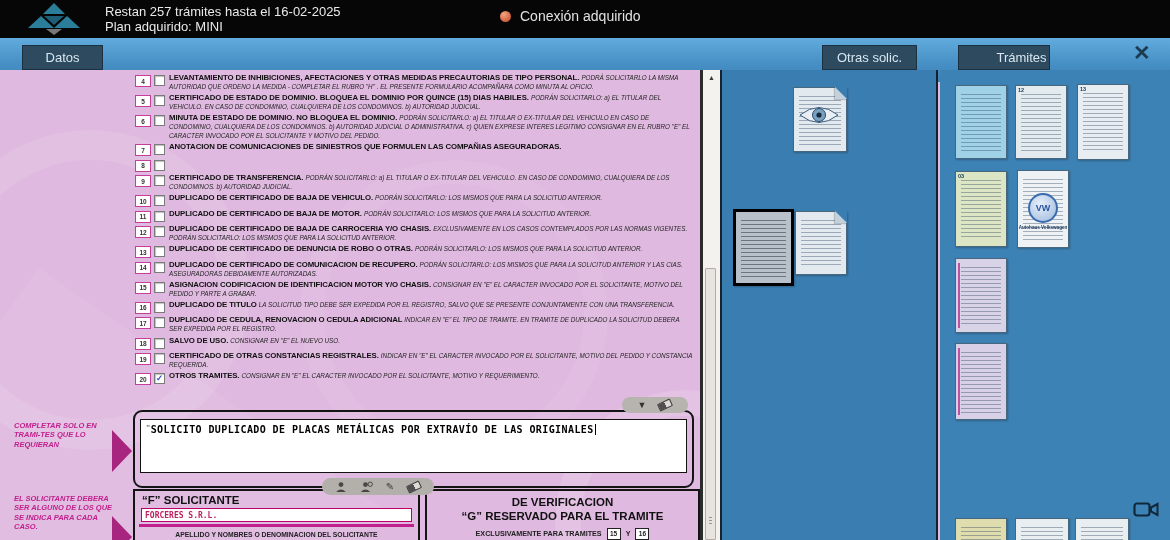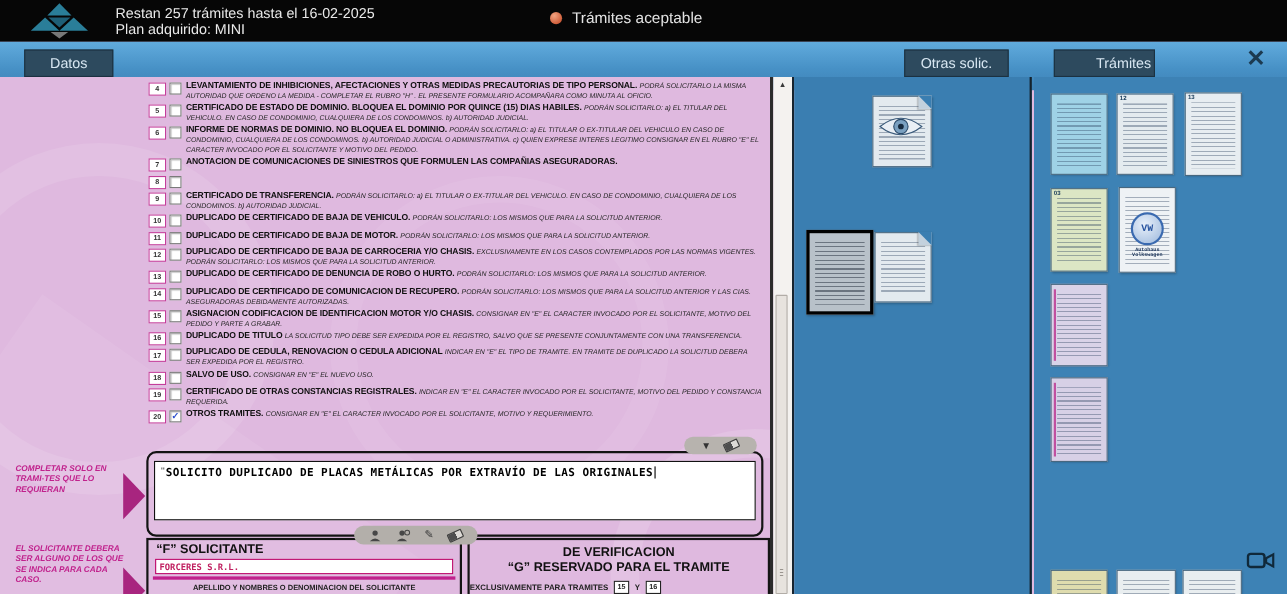--- a/index.html
+++ b/index.html
@@ -81,21 +81,21 @@
   .f-sublabel{margin-top:4px;text-align:center;font-size:6.8px;font-weight:bold;color:#222;}
   .f-pill{position:absolute;left:322px;top:408px;width:112px;height:17px;background:#b3afaa;
     border-radius:9px;display:flex;align-items:center;justify-content:center;gap:13px;z-index:3;}
   .f-pill .pencil{font-size:10px;color:#3d3d3d;line-height:1;}
 
   
   .section-g{position:absolute;left:425px;top:419px;width:275px;height:130px;
     border:2px solid #141414;box-sizing:border-box;z-index:2;text-align:center;}
   .g-title{margin-top:4px;font-size:11.5px;font-weight:bold;color:#111;line-height:1.25;}
   .g-line{margin-top:4px;font-size:7.2px;font-weight:bold;color:#222;
-    display:flex;align-items:center;gap:5px;}
+    display:flex;align-items:center;justify-content:center;gap:5px;}
   .g-num{display:inline-flex;width:12px;height:10px;border:1px solid #222;background:#fff;
     align-items:center;justify-content:center;font-size:6.5px;font-weight:bold;}
 
   
   .scrollbar{position:absolute;left:703px;top:0;width:19px;height:470px;background:#f4f2ef;
     border-right:2px solid #17242f;box-sizing:border-box;}
   .sb-up{height:15px;text-align:center;font-size:7px;color:#3a3a3a;line-height:15px;}
   .sb-thumb{position:absolute;left:2px;right:4px;top:198px;bottom:0;background:#e7e3de;
     border:1px solid #b2ada7;border-radius:1px;}
   .sb-grip{position:absolute;left:3px;right:3px;bottom:14px;height:8px;
@@ -157,21 +157,21 @@
         <polygon points="34,14 54,14 44,23" fill="#1e5f77"></polygon>
         <polygon points="36,27 52,27 44,33" fill="#787878"></polygon>
       </svg>
     </div>
     <div class="plan-info">
       <div>Restan 257 trámites hasta el 16-02-2025</div>
       <div>Plan adquirido: MINI</div>
     </div>
     <div class="conn">
       <span class="conn-dot"></span>
-      <span>Trámites aceptable</span>
+      <span>Conexión adquirido</span>
     </div>
   </header>
 
   <nav class="toolbar">
     <div class="tab tab-datos">Datos</div>
     <div class="tab tab-otras">Otras solic.</div>
     <div class="tab tab-tramites">Trámites</div>
     <div class="close-x">✕</div>
   </nav>
 
@@ -195,21 +195,21 @@
             <span class="itext"><b>LEVANTAMIENTO DE INHIBICIONES, AFECTACIONES Y OTRAS MEDIDAS PRECAUTORIAS DE TIPO PERSONAL. </b><i>PODRÁ SOLICITARLO LA MISMA AUTORIDAD QUE ORDENO LA MEDIDA - COMPLETAR EL RUBRO "H" . EL PRESENTE FORMULARIO ACOMPAÑARA COMO MINUTA AL OFICIO.</i></span>
           </div>
           <div class="item">
             <span class="numbox">5</span>
             <span class="cb"></span>
             <span class="itext"><b>CERTIFICADO DE ESTADO DE DOMINIO. BLOQUEA EL DOMINIO POR QUINCE (15) DIAS HABILES. </b><i>PODRÁN SOLICITARLO: a) EL TITULAR DEL VEHICULO. EN CASO DE CONDOMINIO, CUALQUIERA DE LOS CONDOMINOS. b) AUTORIDAD JUDICIAL.</i></span>
           </div>
           <div class="item">
             <span class="numbox">6</span>
             <span class="cb"></span>
-            <span class="itext"><b>INFORME DE NORMAS DE DOMINIO. NO BLOQUEA EL DOMINIO. </b><i>PODRÁN SOLICITARLO: a) EL TITULAR O EX-TITULAR DEL VEHICULO EN CASO DE CONDOMINIO, CUALQUIERA DE LOS CONDOMINOS. b) AUTORIDAD JUDICIAL O ADMINISTRATIVA. c) QUIEN EXPRESE INTERES LEGITIMO CONSIGNAR EN EL RUBRO "E" EL CARACTER INVOCADO POR EL SOLICITANTE Y MOTIVO DEL PEDIDO.</i></span>
+            <span class="itext"><b>MINUTA DE ESTADO DE DOMINIO. NO BLOQUEA EL DOMINIO. </b><i>PODRÁN SOLICITARLO: a) EL TITULAR O EX-TITULAR DEL VEHICULO EN CASO DE CONDOMINIO, CUALQUIERA DE LOS CONDOMINOS. b) AUTORIDAD JUDICIAL O ADMINISTRATIVA. c) QUIEN EXPRESE INTERES LEGITIMO CONSIGNAR EN EL RUBRO "E" EL CARACTER INVOCADO POR EL SOLICITANTE Y MOTIVO DEL PEDIDO.</i></span>
           </div>
           <div class="item">
             <span class="numbox">7</span>
             <span class="cb"></span>
             <span class="itext"><b>ANOTACION DE COMUNICACIONES DE SINIESTROS QUE FORMULEN LAS COMPAÑIAS ASEGURADORAS. </b></span>
           </div>
           <div class="item">
             <span class="numbox">8</span>
             <span class="cb"></span>
           </div>
@@ -229,21 +229,21 @@
             <span class="itext"><b>DUPLICADO DE CERTIFICADO DE BAJA DE MOTOR. </b><i>PODRÁN SOLICITARLO: LOS MISMOS QUE PARA LA SOLICITUD ANTERIOR.</i></span>
           </div>
           <div class="item">
             <span class="numbox">12</span>
             <span class="cb"></span>
             <span class="itext"><b>DUPLICADO DE CERTIFICADO DE BAJA DE CARROCERIA Y/O CHASIS. </b><i>EXCLUSIVAMENTE EN LOS CASOS CONTEMPLADOS POR LAS NORMAS VIGENTES. PODRÁN SOLICITARLO: LOS MISMOS QUE PARA LA SOLICITUD ANTERIOR.</i></span>
           </div>
           <div class="item">
             <span class="numbox">13</span>
             <span class="cb"></span>
-            <span class="itext"><b>DUPLICADO DE CERTIFICADO DE DENUNCIA DE ROBO O HURTO. </b><i>PODRÁN SOLICITARLO: LOS MISMOS QUE PARA LA SOLICITUD ANTERIOR.</i></span>
+            <span class="itext"><b>DUPLICADO DE CERTIFICADO DE DENUNCIA DE ROBO O OTRAS. </b><i>PODRÁN SOLICITARLO: LOS MISMOS QUE PARA LA SOLICITUD ANTERIOR.</i></span>
           </div>
           <div class="item">
             <span class="numbox">14</span>
             <span class="cb"></span>
             <span class="itext"><b>DUPLICADO DE CERTIFICADO DE COMUNICACION DE RECUPERO. </b><i>PODRÁN SOLICITARLO: LOS MISMOS QUE PARA LA SOLICITUD ANTERIOR Y LAS CIAS. ASEGURADORAS DEBIDAMENTE AUTORIZADAS.</i></span>
           </div>
           <div class="item">
             <span class="numbox">15</span>
             <span class="cb"></span>
             <span class="itext"><b>ASIGNACION CODIFICACION DE IDENTIFICACION MOTOR Y/O CHASIS. </b><i>CONSIGNAR EN "E" EL CARACTER INVOCADO POR EL SOLICITANTE, MOTIVO DEL PEDIDO Y PARTE A GRABAR.</i></span>
@@ -358,21 +358,21 @@
           <div class="lines"></div>
         </div>
         <div class="thumb rt-2" style="background: rgb(231, 237, 241);">
           <span class="lbl">13</span>
           <div class="lines"></div>
         </div>
         <div class="thumb rt-3" style="background: rgb(220, 230, 196);">
           <span class="lbl">03</span>
           <div class="lines"></div>
         </div>
-        <div class="thumb rt-4" style="background: rgb(238, 242, 245); font-family: Liberation Mono, monospace;">
+        <div class="thumb rt-4" style="background: rgb(238, 242, 245);">
           <div class="lines"></div>
           <div class="vw-wrap">
             <div class="vw-circle">VW</div>
             <div class="vw-caption">Autohaus Volkswagen</div>
           </div>
         </div>
         <div class="thumb rt-5" style="background: rgb(217, 211, 232);">
           <span class="stripe" style="background: rgb(192, 80, 160);"></span>
           <div class="lines"></div>
         </div>

